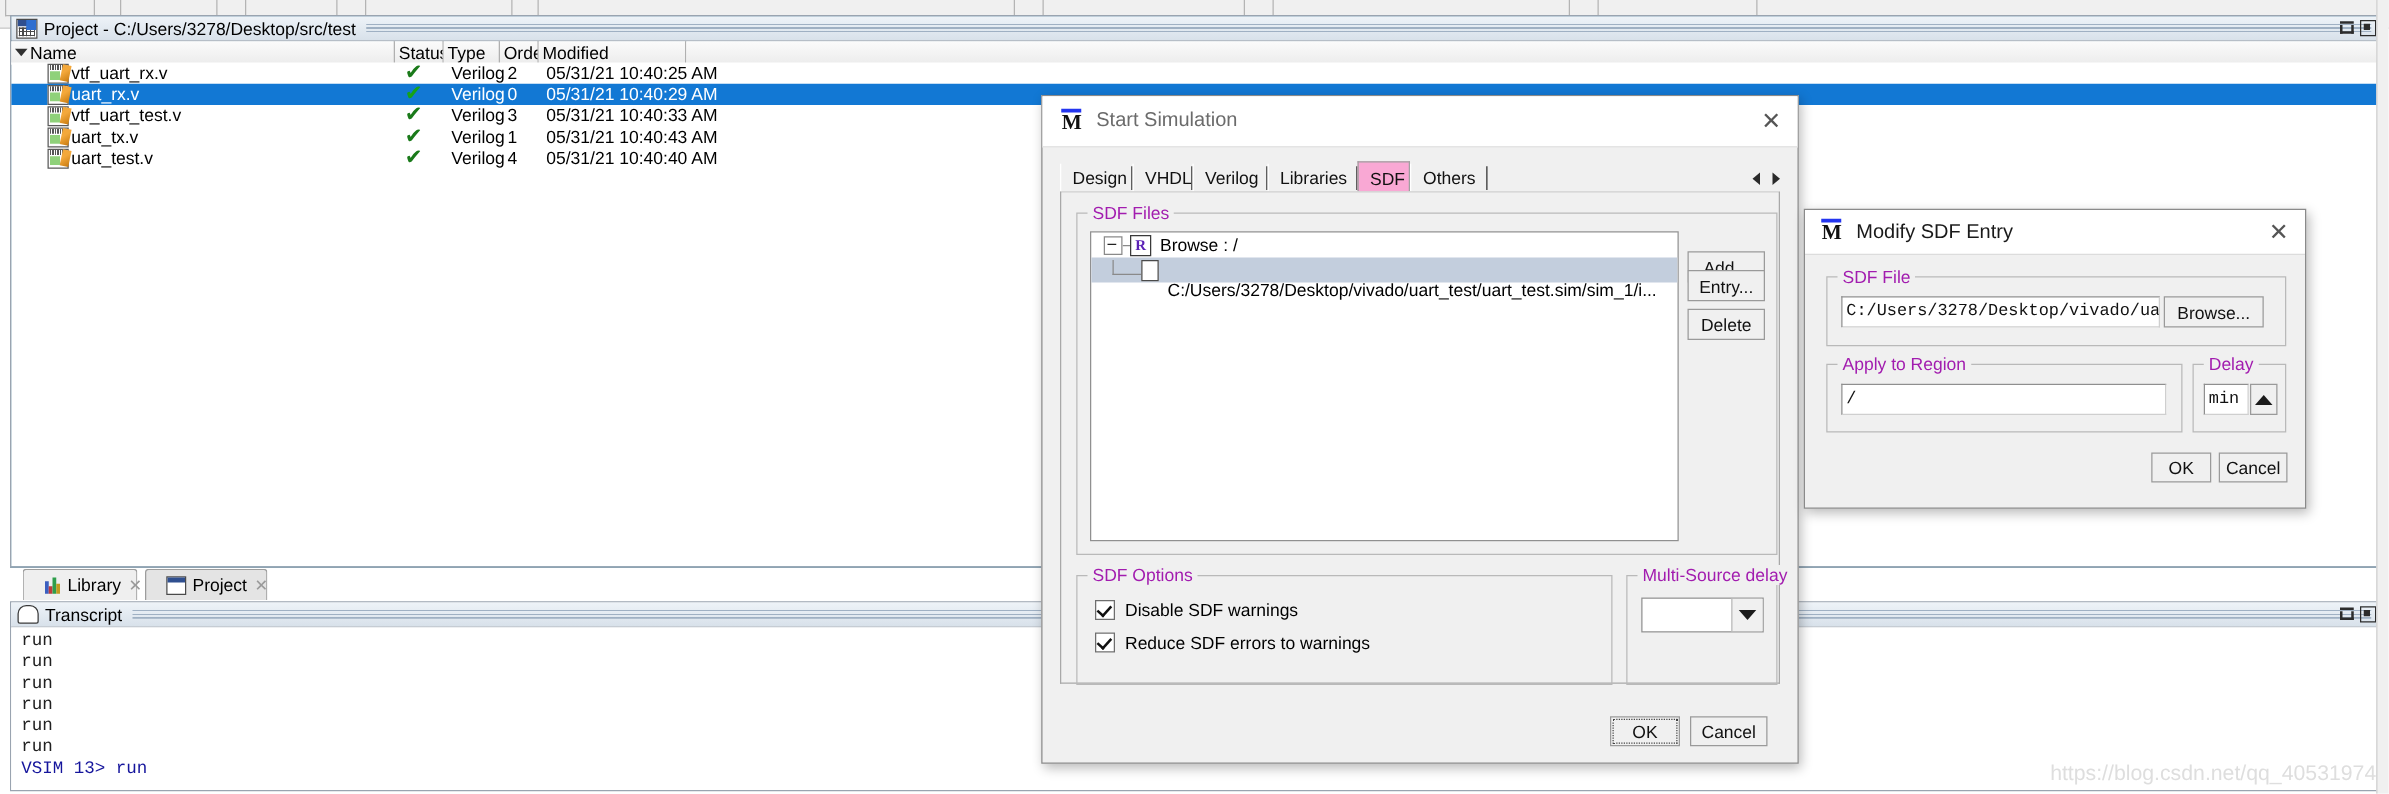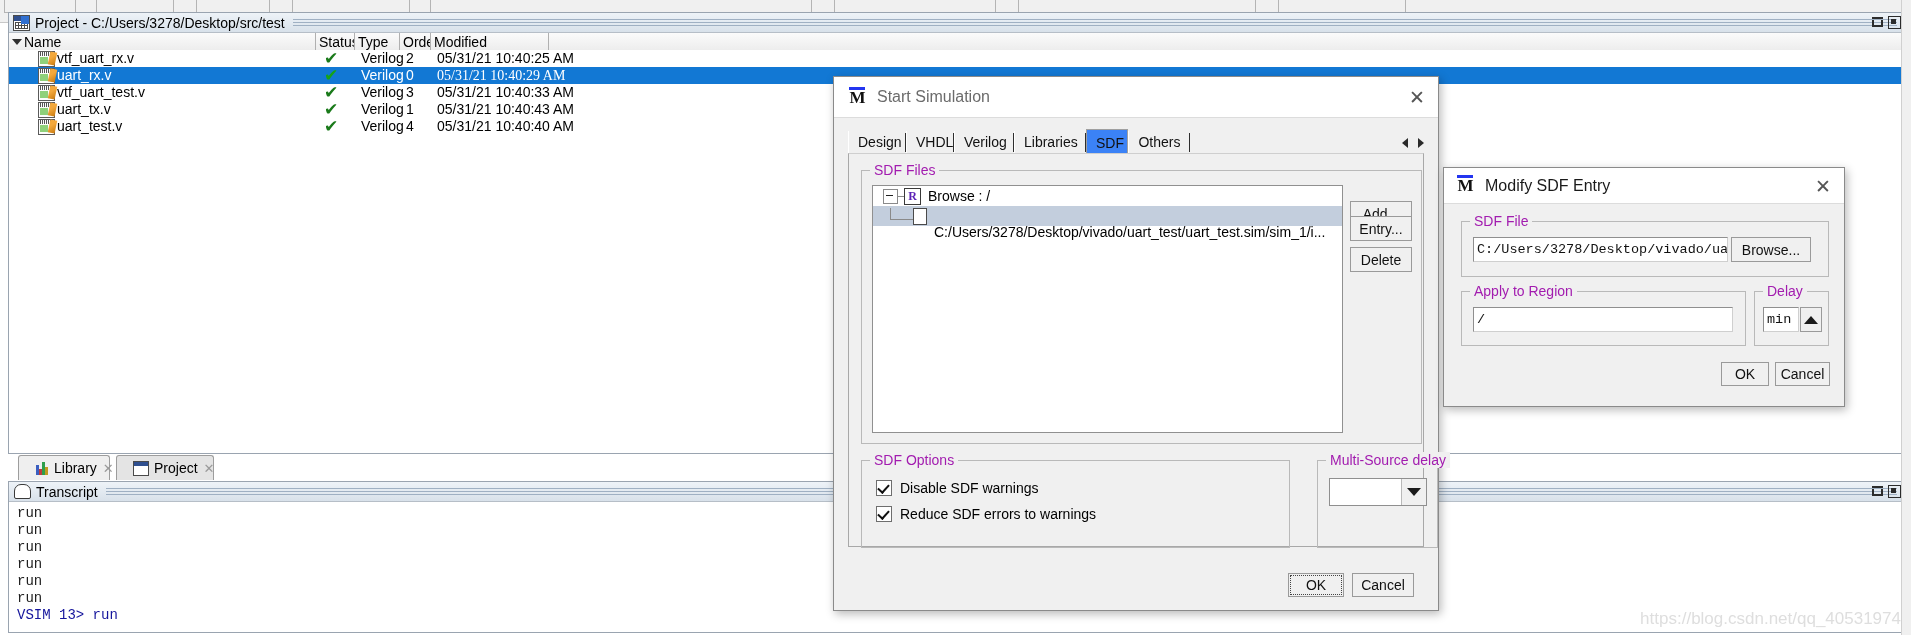--- a/index.html
+++ b/index.html
@@ -142,21 +142,21 @@
     font-size:19px;color:#555;font-family:"DejaVu Sans",sans-serif;
   }
   
   #sim-tabstrip{position:absolute;left:14px;top:52px;right:14px;height:25px;}
   .stab{
     position:absolute;top:2px;height:23px;line-height:23px;font-size:14px;
     padding:0 9px;box-sizing:border-box;white-space:nowrap;
     border-left:1px solid #fff;color:#111;
   }
   .stab .sep{position:absolute;right:0;top:2px;bottom:2px;width:1px;background:#2e2e2e;}
-  .stab.active{background:#3b82f6;border:1px solid #a0a0a0;border-bottom-color:#fff;top:0;height:27px;line-height:26px;}
+  .stab.active{background:#f9a8d4;border:1px solid #a0a0a0;border-bottom-color:#fff;top:0;height:27px;line-height:26px;}
   #sim-tabpane{
     position:absolute;left:14px;top:76px;right:14px;bottom:63px;
     background:#f0f0f0;border:1px solid #a8a8a8;border-top-color:#cfcfcf;
   }
   #tab-scroll{position:absolute;right:14px;top:57px;width:22px;height:17px;
     display:flex;align-items:center;justify-content:space-between;}
   .tri{width:0;height:0;border-top:5px solid transparent;border-bottom:5px solid transparent;}
   .tri.l{border-right:6px solid #2a2a2a;}
   .tri.r{border-left:6px solid #2a2a2a;}
 
@@ -304,21 +304,21 @@
         <div class="cell" style="left: 428px; width: 160px;">05/31/21 10:40:25 AM</div>
       </div>
       <div class="prow selected">
         <span class="fileicon">
           <span class="pencil"></span>
         </span>
         <div class="cell" style="left: 48px; width: 250px;">uart_rx.v</div>
         <div class="cell check" style="left: 307px; width: 30px; text-align: center; font-size: 17px;">✔</div>
         <div class="cell" style="left: 352px; width: 45px;">Verilog</div>
         <div class="cell" style="left: 397px; width: 26px;">0</div>
-        <div class="cell" style="left: 428px; width: 160px; font-family: Liberation Serif, serif;">05/31/21 10:40:29 AM</div>
+        <div class="cell" style="left: 428px; width: 160px;">05/31/21 10:40:29 AM</div>
       </div>
       <div class="prow">
         <span class="fileicon">
           <span class="pencil"></span>
         </span>
         <div class="cell" style="left: 48px; width: 250px;">vtf_uart_test.v</div>
         <div class="cell check" style="left: 307px; width: 30px; text-align: center; font-size: 17px;">✔</div>
         <div class="cell" style="left: 352px; width: 45px;">Verilog</div>
         <div class="cell" style="left: 397px; width: 26px;">3</div>
         <div class="cell" style="left: 428px; width: 160px;">05/31/21 10:40:33 AM</div>
@@ -451,21 +451,21 @@
       <div class="opt-row" style="position:absolute;left:14px;top:19px;">
         <span class="cbx on"></span>
         <span>Disable SDF warnings</span>
       </div>
       <div class="opt-row" style="position:absolute;left:14px;top:45px;">
         <span class="cbx on"></span>
         <span>Reduce SDF errors to warnings</span>
       </div>
     </div>
 
-    <div class="groupbox" style="left:468px;top:306px;width:119px;height:86px;">
+    <div class="groupbox" style="left:452px;top:306px;width:119px;height:86px;">
       <span class="grouplabel">Multi-Source delay</span>
       <div class="combo" style="left:11px;top:17px;width:96px;height:26px;">
         <span style="font-size:14px;padding-left:3px;"></span>
         <span class="arrowbox">
           <span class="arrow-dn"></span>
         </span>
       </div>
     </div>
   </div>
 

